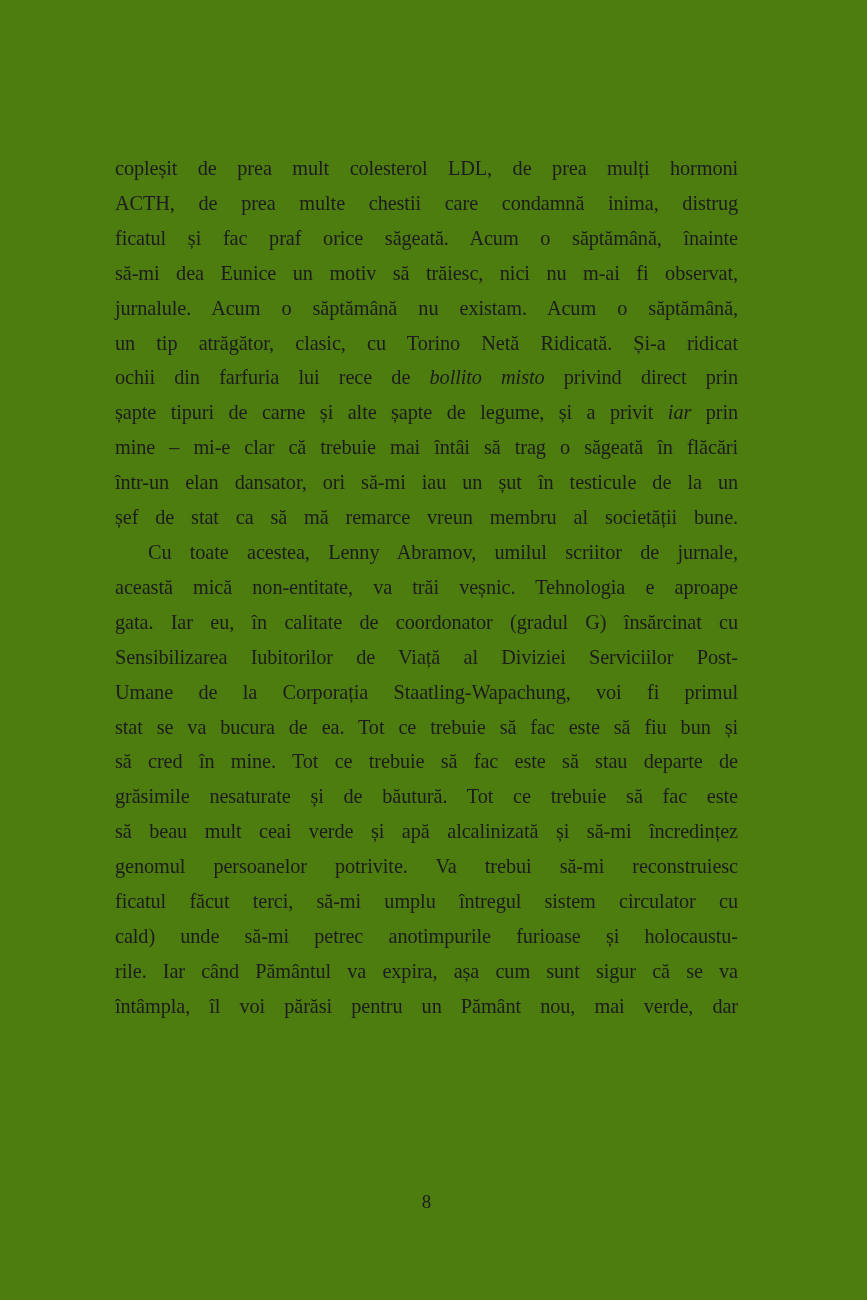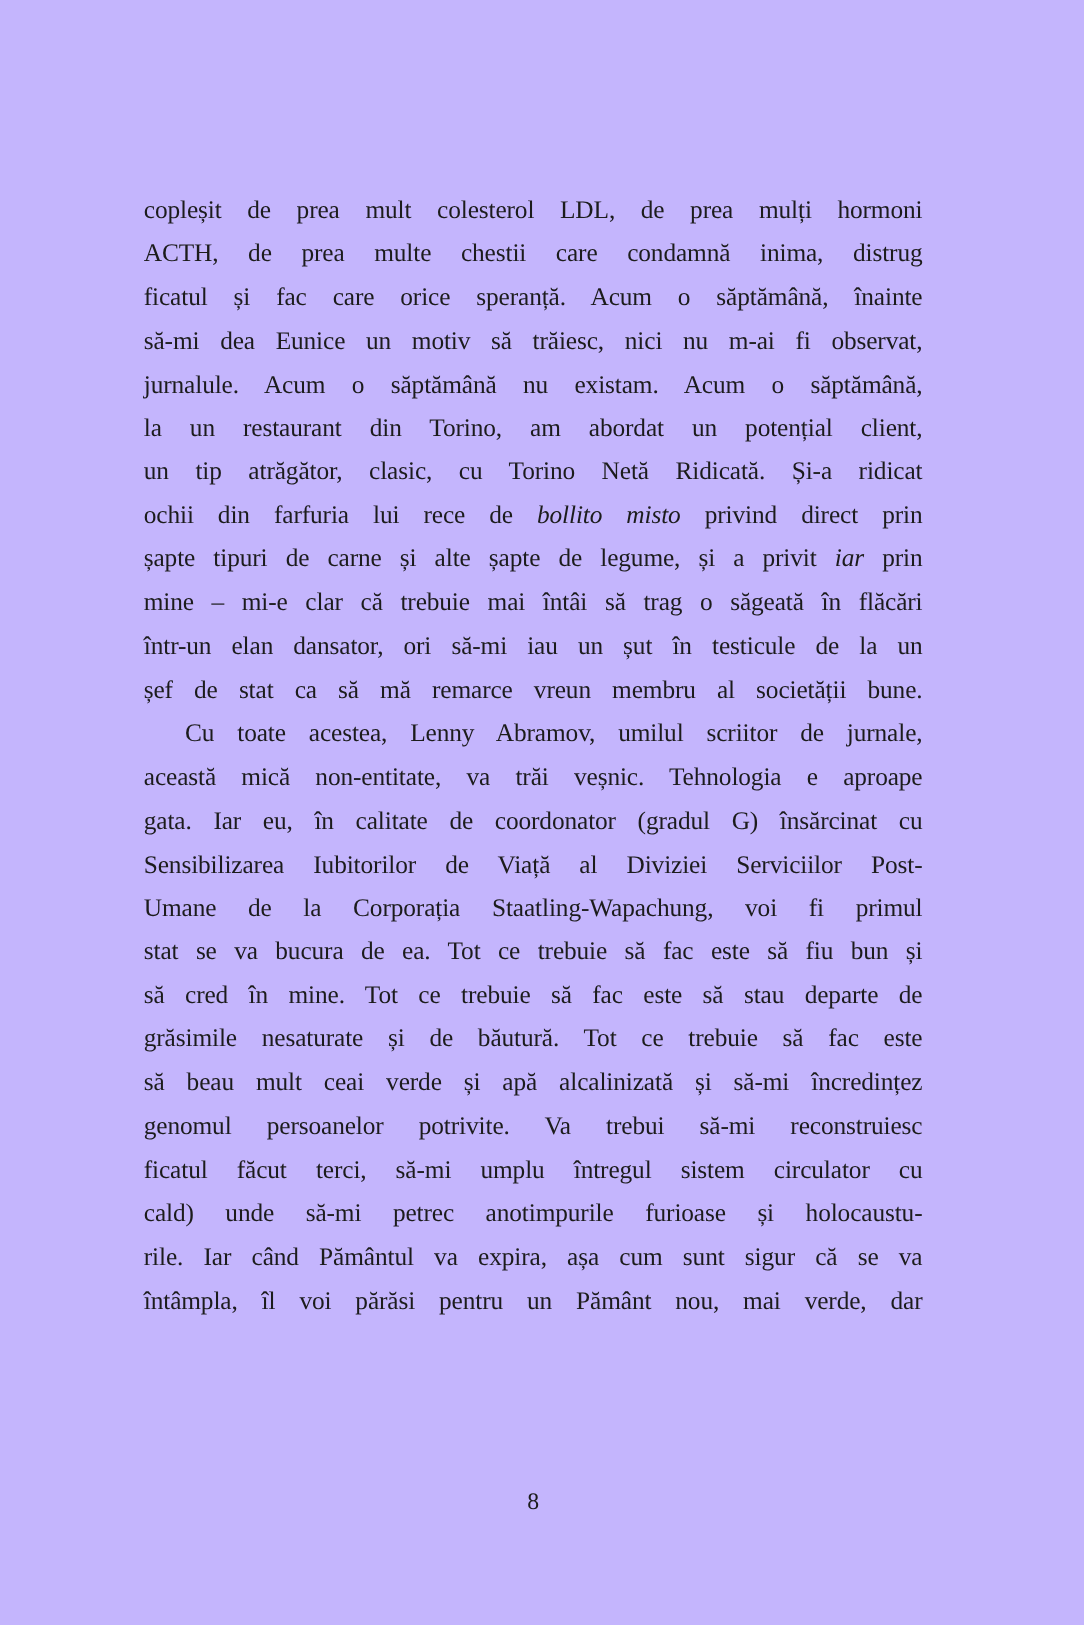--- a/index.html
+++ b/index.html
@@ -4,21 +4,21 @@
 <style>
   html, body {
     margin: 0;
     padding: 0;
     background: #ffffff;
   }
   .page {
     position: relative;
     width: 867px;
     height: 1300px;
-    background: #c4b5fd;
+    background: #4d7c0f;
     overflow: hidden;
     font-family: "Liberation Serif", serif;
   }
   .text-block {
     position: absolute;
     left: 115px;
     top: 151px;
     width: 623px;
   }
   .line {
@@ -47,24 +47,23 @@
     color: #1c1c1c;
   }
 </style>
 </head>
 <body>
 
 <div class="page">
   <main class="text-block">
       <div class="line"><span>copleșit de prea mult colesterol LDL, de prea mulți hormoni</span></div>
       <div class="line"><span>ACTH, de prea multe chestii care condamnă inima, distrug</span></div>
-      <div class="line"><span>ficatul și fac care orice speranță. Acum o săptămână, înainte</span></div>
+      <div class="line"><span>ficatul și fac praf orice săgeată. Acum o săptămână, înainte</span></div>
       <div class="line"><span>să-mi dea Eunice un motiv să trăiesc, nici nu m-ai fi observat,</span></div>
       <div class="line"><span>jurnalule. Acum o săptămână nu existam. Acum o săptămână,</span></div>
-      <div class="line"><span>la un restaurant din Torino, am abordat un potențial client,</span></div>
       <div class="line"><span>un tip atrăgător, clasic, cu Torino Netă Ridicată. Și-a ridicat</span></div>
       <div class="line"><span>ochii din farfuria lui rece de </span><span class="it">bollito misto</span><span> privind direct prin</span></div>
       <div class="line"><span>șapte tipuri de carne și alte șapte de legume, și a privit </span><span class="it">iar</span><span> prin</span></div>
       <div class="line"><span>mine – mi-e clar că trebuie mai întâi să trag o săgeată în flăcări</span></div>
       <div class="line"><span>într-un elan dansator, ori să-mi iau un șut în testicule de la un</span></div>
       <div class="line"><span>șef de stat ca să mă remarce vreun membru al societății bune.</span></div>
       <div class="line indent"><span>Cu toate acestea, Lenny Abramov, umilul scriitor de jurnale,</span></div>
       <div class="line"><span>această mică non-entitate, va trăi veșnic. Tehnologia e aproape</span></div>
       <div class="line"><span>gata. Iar eu, în calitate de coordonator (gradul G) însărcinat cu</span></div>
       <div class="line"><span>Sensibilizarea Iubitorilor de Viață al Diviziei Serviciilor Post-</span></div>

